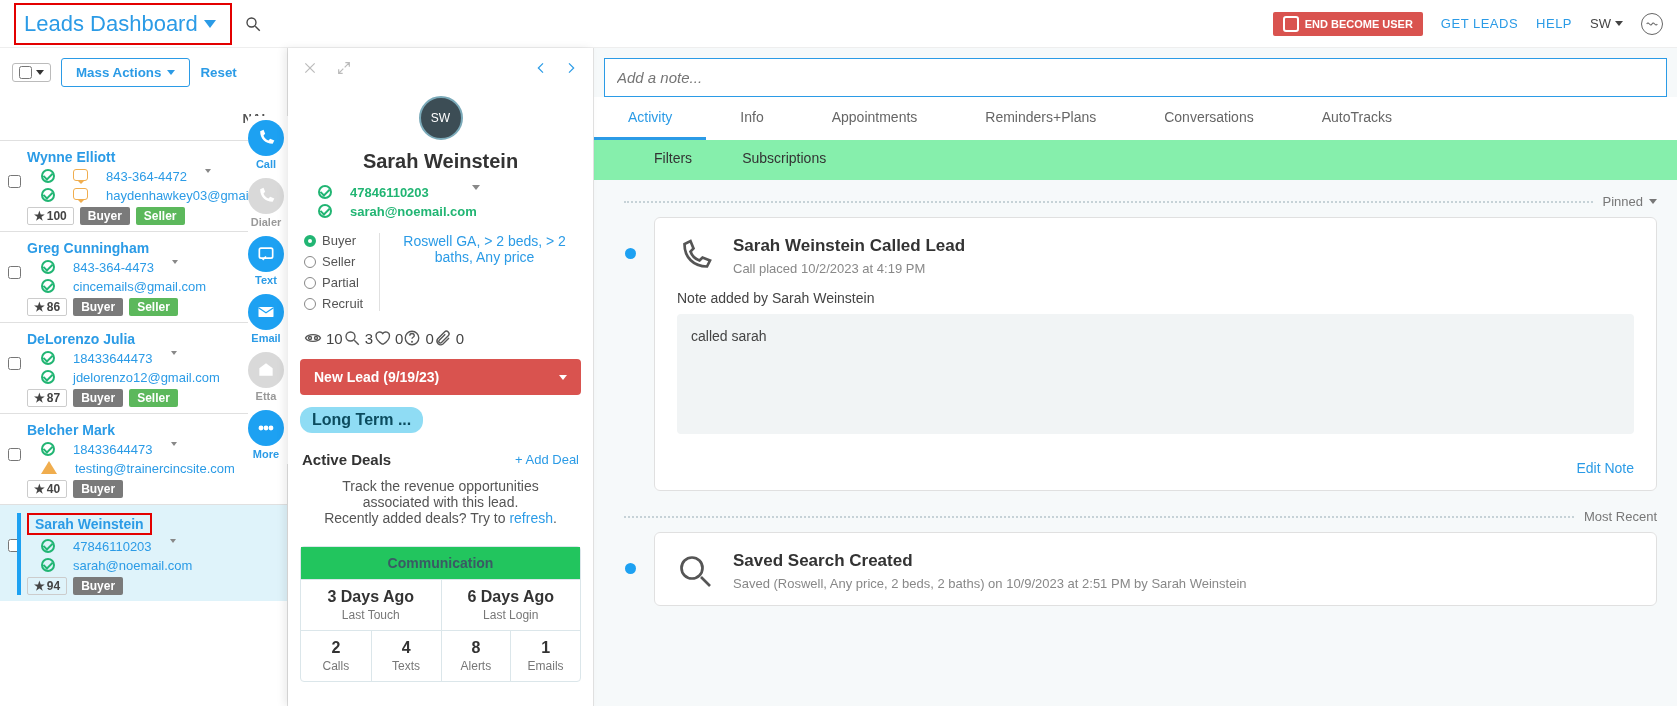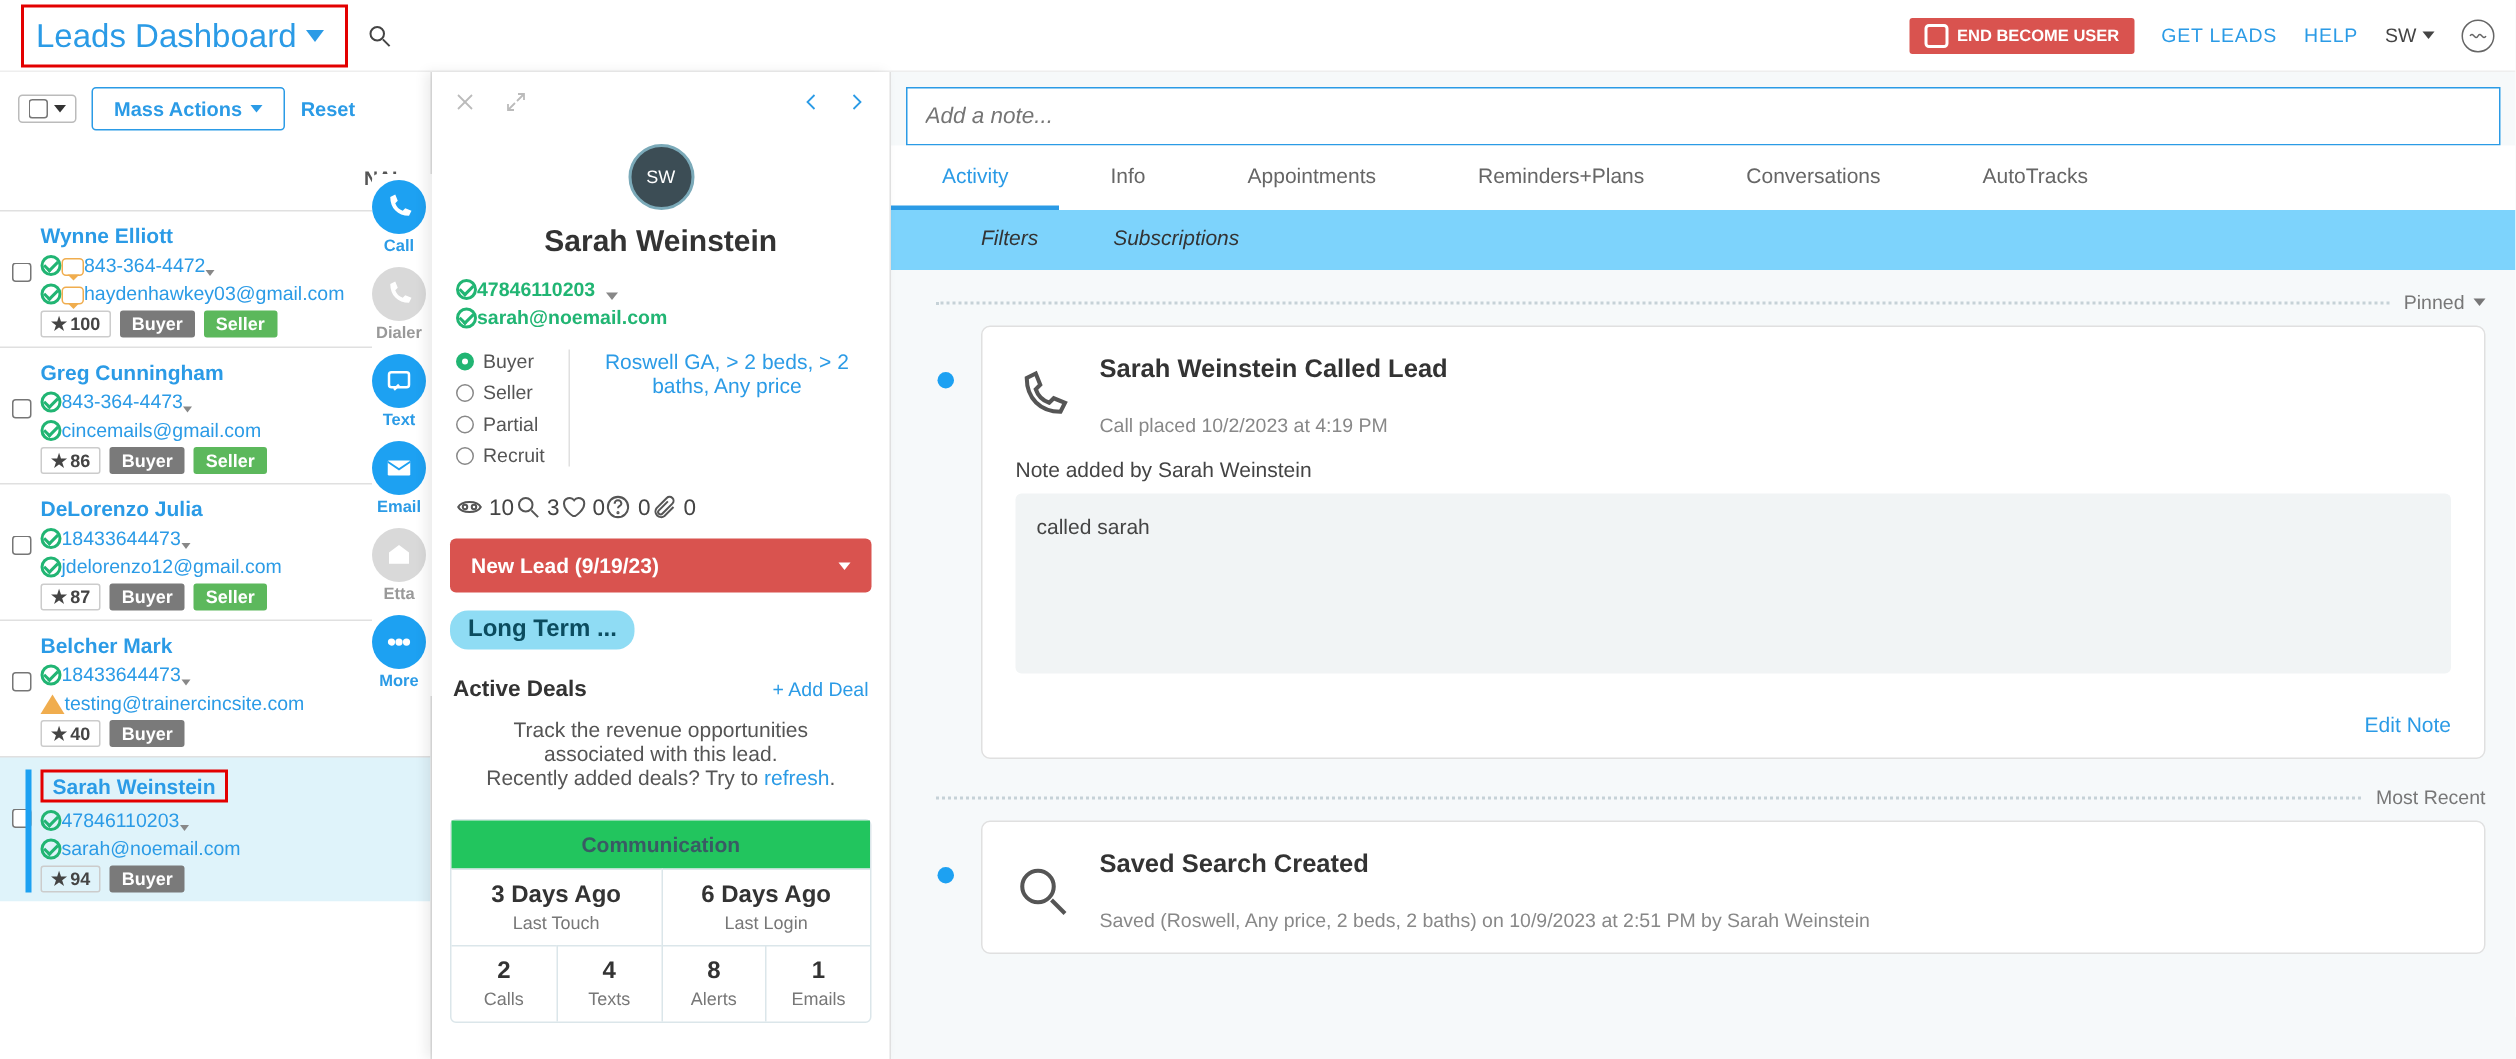--- a/index.html
+++ b/index.html
@@ -43,21 +43,21 @@
   .chk-drop input {margin:0;}
   .mass-btn { border:1px solid var(--link); color:var(--link); padding:6px 14px; border-radius:3px; font-weight:600; background:#fff; display:flex; align-items:center; gap:6px;}
   .plain-btn { color:var(--link); font-weight:600; background:none; border:none;}
   .name-hdr { text-align:right; padding:14px 22px; color:#555; font-size:13px; font-weight:600;}
   .lead-list { overflow:auto;}
   .lead { display:flex; align-items:flex-start; gap:6px; padding:8px 8px 6px; border-top:1px solid var(--border);}
   .lead input[type=checkbox]{ margin-top:26px;}
   .lead-body { flex:1;}
   .lead-nm { color:var(--link); font-weight:600;}
   .nm-wrap.highlight { border:2px solid #e30000; padding:1px 6px; width:fit-content;}
-  .line { display:flex; align-items:flex-end; gap:0; font-size:13px; margin:4px 0;}
+  .line { display:flex; align-items:flex-start; gap:18px; font-size:13px; margin:4px 14px;}
   .line .sm-caret { width:0;height:0;border-left:3px solid transparent;border-right:3px solid transparent;border-top:4px solid #888;}
   .ico-ok { width:14px;height:14px;border:2px solid var(--green);border-radius:50%;display:inline-flex;align-items:center;justify-content:center;}
   .ico-ok::after{content:"";width:4px;height:7px;border-right:2px solid var(--green);border-bottom:2px solid var(--green);transform:rotate(45deg);margin-top:-2px;}
   .ico-warn { width:0;height:0;border-left:8px solid transparent;border-right:8px solid transparent;border-bottom:13px solid var(--orange);position:relative;}
   .ico-sms { width:15px;height:12px;border:1.5px solid var(--orange);border-radius:3px;position:relative;}
   .ico-sms::after{content:"";position:absolute;bottom:-4px;left:3px;width:0;height:0;border-left:4px solid transparent;border-right:4px solid transparent;border-top:4px solid var(--orange);}
   .badges { display:flex; align-items:center; gap:6px; margin-top:4px;}
   .score { display:flex;align-items:center;gap:2px;border:1px solid #ccc;border-radius:2px;padding:1px 6px;font-size:12px;font-weight:600;color:#444;}
   .star { font-size:12px;}
   .tag { color:#fff; font-size:12px; padding:2px 8px; border-radius:2px; font-weight:600;}
@@ -109,31 +109,31 @@
   .cell .big{font-size:16px;font-weight:600;color:#333;display:block;}
   .cell .sml{font-size:12px;color:#777;}
   
   
   .col-activity { flex:1; display:flex; flex-direction:column; background:#f6f9fa;}
   .note-input { margin:10px 10px 0; }
   .note-input input { width:100%; padding:10px 12px; font-size:15px; border:1.5px solid var(--link); font-style:italic; color:#888;}
   .tabs { background:#fff; display:flex;}
   .tab { padding:12px 34px; font-size:14px; color:#666; border-bottom:3px solid transparent;}
   .tab.active { color:var(--link); border-bottom-color:var(--link);}
-  .subtabs { background:#7dd3fc; display:flex; gap:50px; padding:10px 0 14px 60px; font-size:14px; color:#333;font-style:italic;}
+  .subtabs { background:#86efac; display:flex; gap:50px; padding:10px 0 14px 60px; font-size:14px; color:#333;}
   .feed { padding:10px 20px 10px 30px; position:relative;}
   .divider { display:flex; align-items:center; margin:4px 0 8px;}
   .divider .ln { flex:1; border-top:2px dotted #c6d2d7;}
   .divider .lbl { margin-left:10px; color:#777; font-size:13px; display:flex;align-items:center;gap:6px;}
   .card { background:#fff; border:1px solid var(--border); border-radius:6px; position:relative; margin-left:30px;}
   .card::before { content:""; position:absolute; left:-30px; top:30px; width:11px;height:11px;border-radius:50%;background:var(--blue);}
   .card-head { display:flex; align-items:center; gap:20px; padding:18px 22px 14px;}
   .c-ico { width:36px;height:36px;color:#555;}
   .c-title { font-size:17px; font-weight:700;}
-  .c-sub { font-size:13px; color:#888; margin-top:20px;}
+  .c-sub { font-size:13px; color:#888; margin-top:5px;}
   .note-blk { padding:0 22px 16px;}
   .note-by { font-size:14px; color:#444; margin-bottom:8px;}
   .note-txt { background:#f1f4f5; padding:14px; border-radius:4px; font-size:14px; color:#444; min-height:120px;}
   .card-foot { display:flex; justify-content:flex-end; padding:10px 22px 14px;}
   .card-foot a{ color:var(--link);}
   
   svg { stroke:currentColor; fill:none; stroke-width:1.8;}
 </style>
 </head>
 <body>

